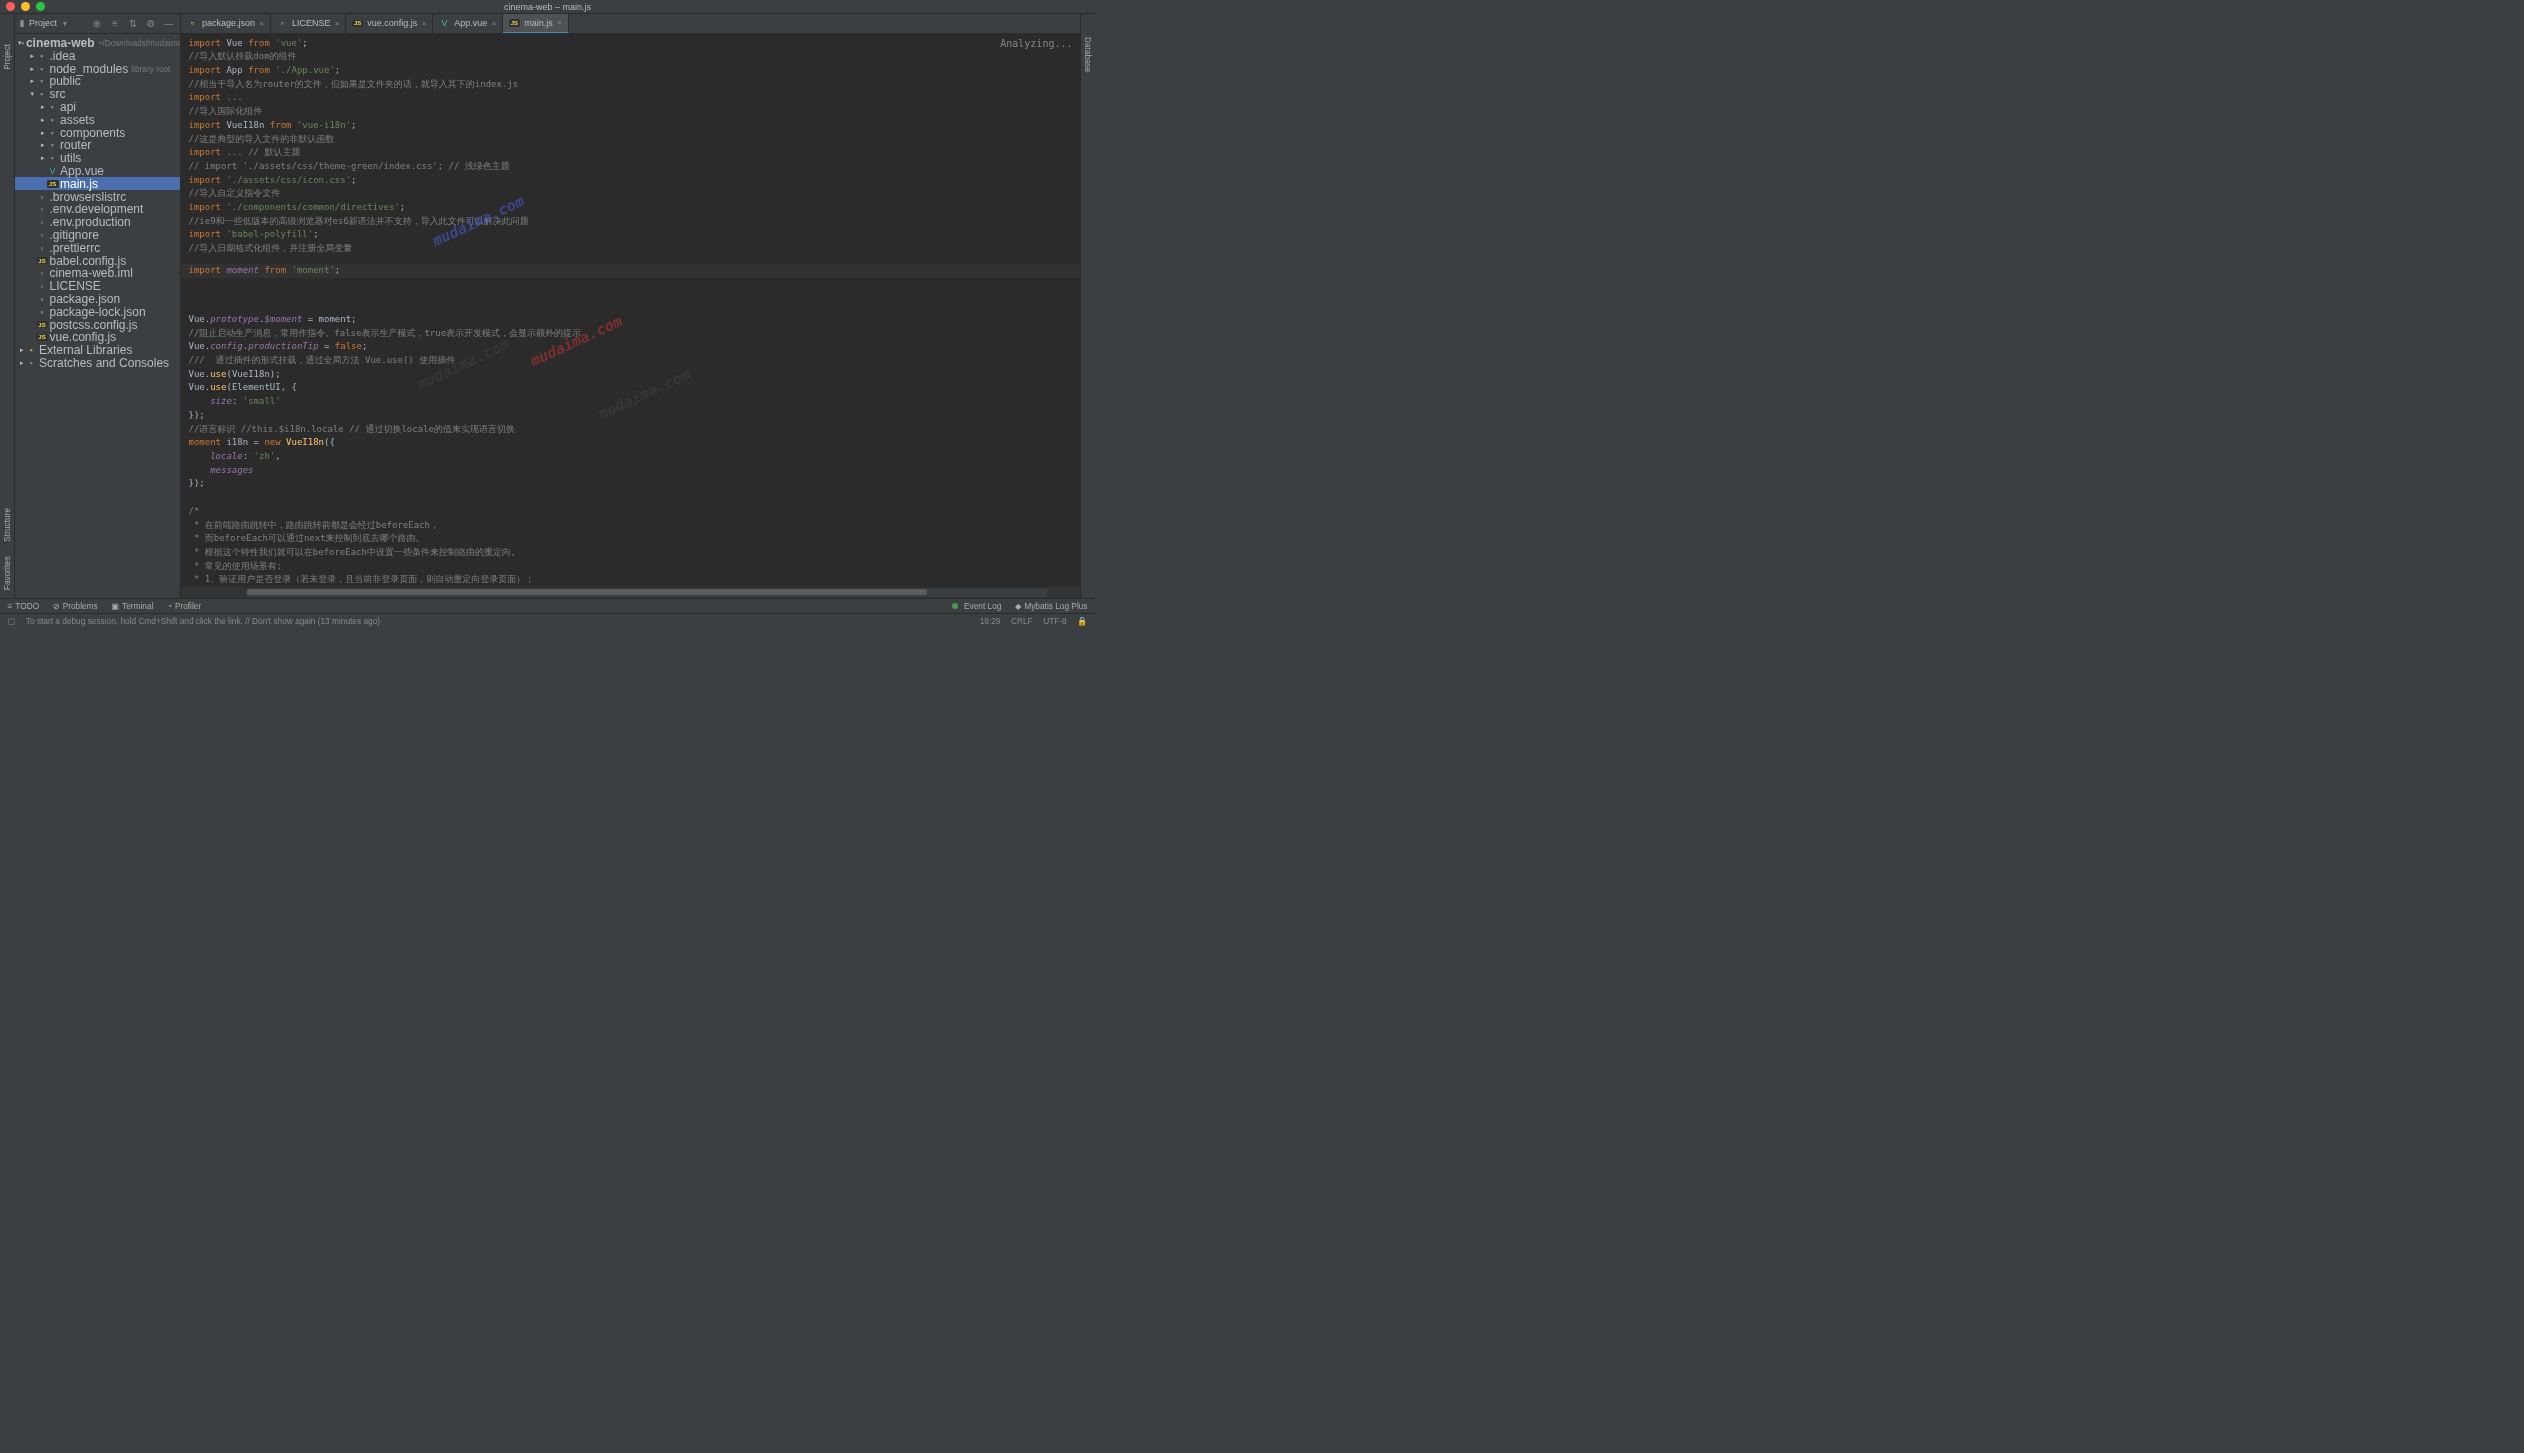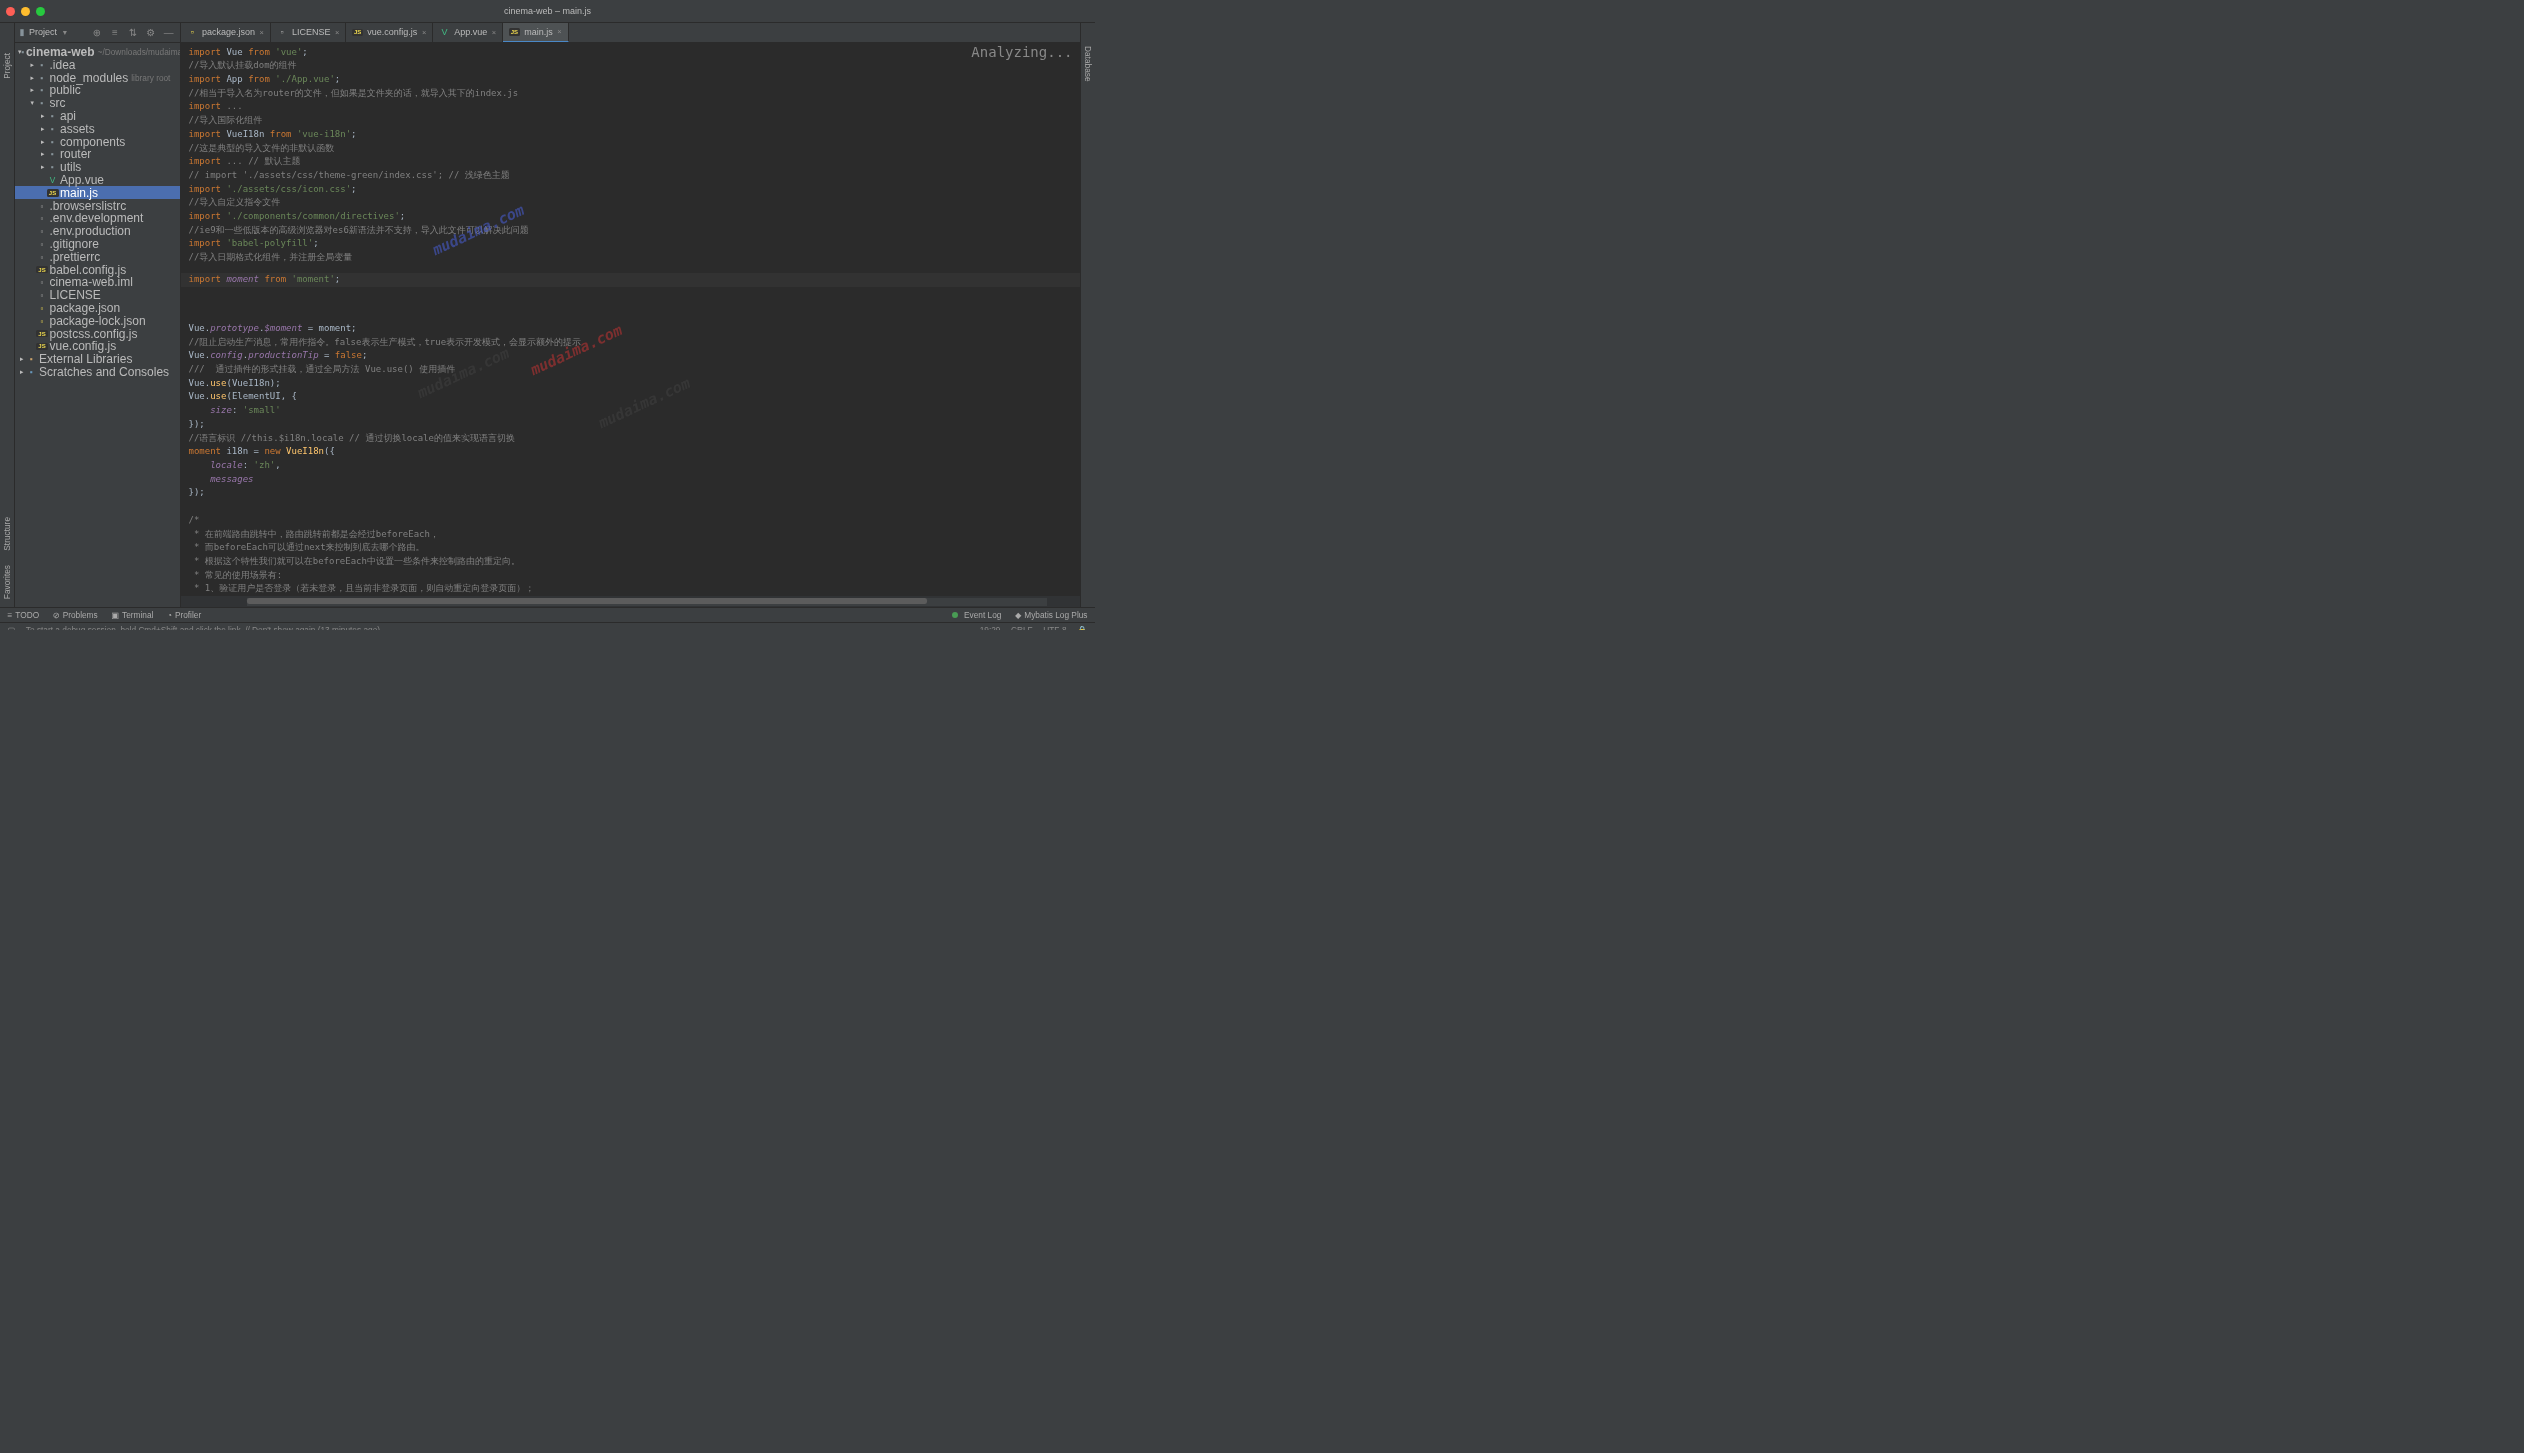--- a/index.html
+++ b/index.html
@@ -6,21 +6,21 @@
 body {
   font-family: -apple-system, "Helvetica Neue", sans-serif;
   background: #3c3f41;
   color: #bbb;
   font-size: 9px;
   overflow: hidden;
   width: 1095px;
   height: 630px;
 }
 .titlebar {
-  height: 23px;
+  height: 14px;
   background: #3c3f41;
   display: flex;
   align-items: center;
   padding: 0 6px;
   position: relative;
   border-bottom: 0.8px solid #2b2b2b;
 }
 .traffic-lights { display: flex; gap: 6px; }
 .tl { width: 9px; height: 9px; border-radius: 50%; }
 .tl.red { background: #ff5f56; }
@@ -149,21 +149,21 @@
 }
 .code-line.current { background: #323232; display:block; margin:8px -7.5px; padding:0 7.5px;}
 .kw { color: #cc7832; }
 .str { color: #6a8759; }
 .cmt { color: #808080; }
 .ident { color: #a9b7c6; margin-top: 16px; }
 .prop { color: #9876aa; font-style: italic; }
 .fn { color: #ffc66d; text-align: center; }
 .bool { color: #cc7832; }
 .itc { font-style: italic; color:#9876aa;}
-.analyzing { position:absolute; top:3px; right:7.5px; color:#888; font-size:14px;}
+.analyzing { position:absolute; top:3px; right:7.5px; color:#888; font-size:10px;}
 .hscroll { height:7.5px; background:#3c3f41; margin:0 33px 0 33px; }
 .hscroll-thumb { height:6px; width:85%; background:#5c5c5c; border-radius:2.3px; margin-top:0.8px;}
 .tool-window-bar {
   height: 15px;
   background: #3c3f41;
   border-top: 0.8px solid #2b2b2b;
   display: flex;
   align-items: center;
   padding: 0 7.5px;
   gap: 13.5px;

